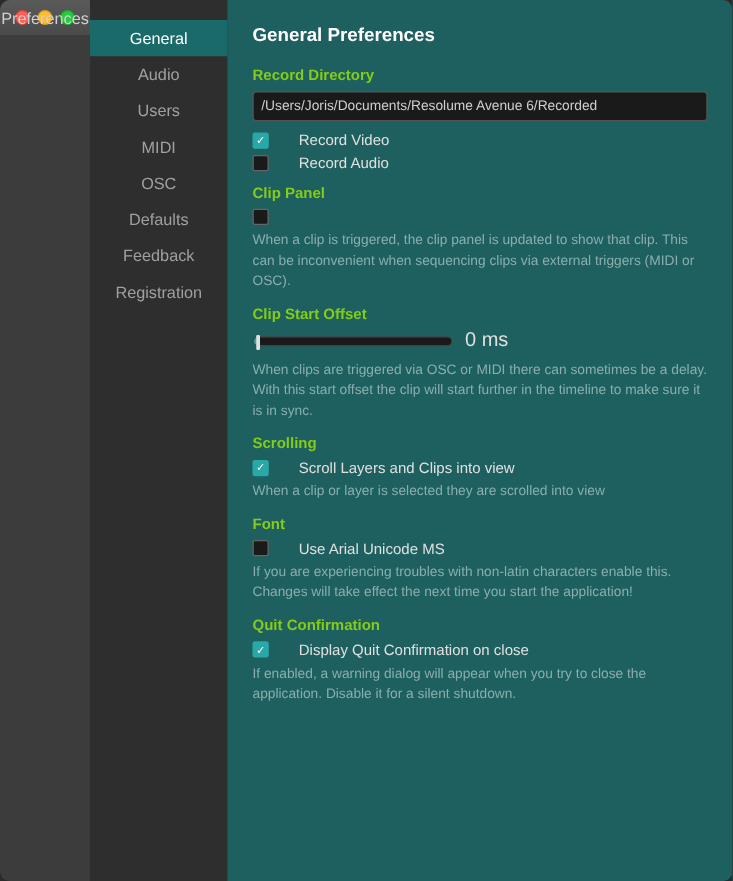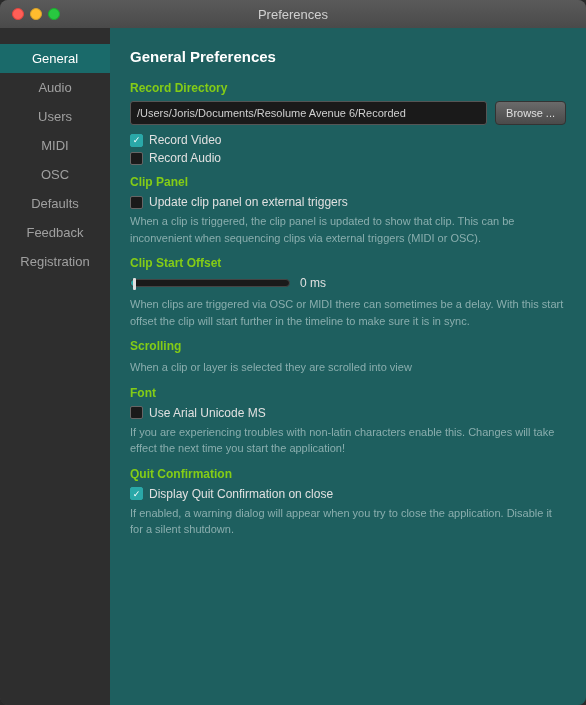--- a/index.html
+++ b/index.html
@@ -11,21 +11,21 @@
       overflow: hidden;
     }
 
     .window {
       width: 586px;
       height: 705px;
       background: #3c3c3c;
       border-radius: 8px;
       overflow: hidden;
       display: flex;
-      flex-direction: column;
+      flex-direction: row;
     }
 
     .titlebar {
       background: linear-gradient(to bottom, #5a5a5a, #4a4a4a);
       height: 28px;
       display: flex;
       align-items: center;
       padding: 0 12px;
       position: relative;
       flex-shrink: 0;
@@ -123,21 +123,21 @@
       font-size: 11px;
       padding: 3px 10px;
       cursor: pointer;
       white-space: nowrap;
       height: 24px;
     }
 
     .checkbox-row {
       display: flex;
       align-items: center;
-      gap: 6px;
+      gap: 24px;
       margin-bottom: 4px;
     }
 
     .checkbox-custom {
       width: 13px;
       height: 13px;
       border: 1px solid #666;
       background: #1a1a1a;
       border-radius: 2px;
       display: inline-flex;
@@ -198,21 +198,21 @@
       height: 12px;
       background: #e0e0e0;
       position: absolute;
       top: -2px;
       left: 2px;
       border-radius: 1px;
     }
 
     .slider-value {
       color: #e0e0e0;
-      font-size: 12px;
+      font-size: 16px;
     }
 
     .section-gap {
       margin-top: 10px;
     }
   </style>
 </head>
 <body>
 
 <div class="window">
@@ -236,49 +236,51 @@
       <div class="sidebar-item">Feedback</div>
       <div class="sidebar-item">Registration</div>
     </div>
 
     <div class="content-area">
       <div class="section-title">General Preferences</div>
 
       <div class="field-label">Record Directory</div>
       <div class="record-dir-row">
         <input class="dir-input" type="text" value="/Users/Joris/Documents/Resolume Avenue 6/Recorded" style="">
-        <button class="browse-btn">Browse ...</button>
       </div>
       <div class="checkbox-row">
         <div class="checkbox-custom checked"></div>
         <span class="checkbox-label">Record Video</span>
       </div>
       <div class="checkbox-row">
         <div class="checkbox-custom"></div>
         <span class="checkbox-label">Record Audio</span>
       </div>
 
       <div class="field-label section-gap">Clip Panel</div>
       <div class="checkbox-row">
         <div class="checkbox-custom"></div>
-        <span class="checkbox-label">Update clip panel on external triggers</span>
       </div>
       <div class="description-text">When a clip is triggered, the clip panel is updated to show that clip. This can be inconvenient when sequencing clips via external triggers (MIDI or OSC).</div>
 
       <div class="field-label section-gap">Clip Start Offset</div>
       <div class="slider-row">
         <div class="slider-track">
           <div class="slider-fill"></div>
           <div class="slider-thumb"></div>
         </div>
         <span class="slider-value">0 ms</span>
       </div>
       <div class="description-text">When clips are triggered via OSC or MIDI there can sometimes be a delay. With this start offset the clip will start further in the timeline to make sure it is in sync.</div>
 
       <div class="field-label section-gap">Scrolling</div>
+      <div class="checkbox-row">
+        <div class="checkbox-custom checked"></div>
+        <span class="checkbox-label">Scroll Layers and Clips into view</span>
+      </div>
       <div class="description-text">When a clip or layer is selected they are scrolled into view</div>
 
       <div class="field-label section-gap">Font</div>
       <div class="checkbox-row">
         <div class="checkbox-custom"></div>
         <span class="checkbox-label">Use Arial Unicode MS</span>
       </div>
       <div class="description-text">If you are experiencing troubles with non-latin characters enable this. Changes will take effect the next time you start the application!</div>
 
       <div class="field-label section-gap">Quit Confirmation</div>

